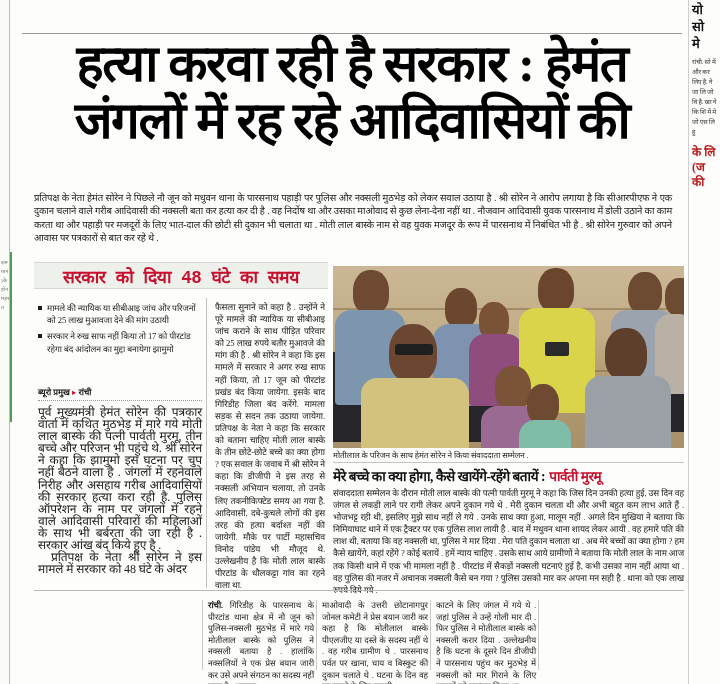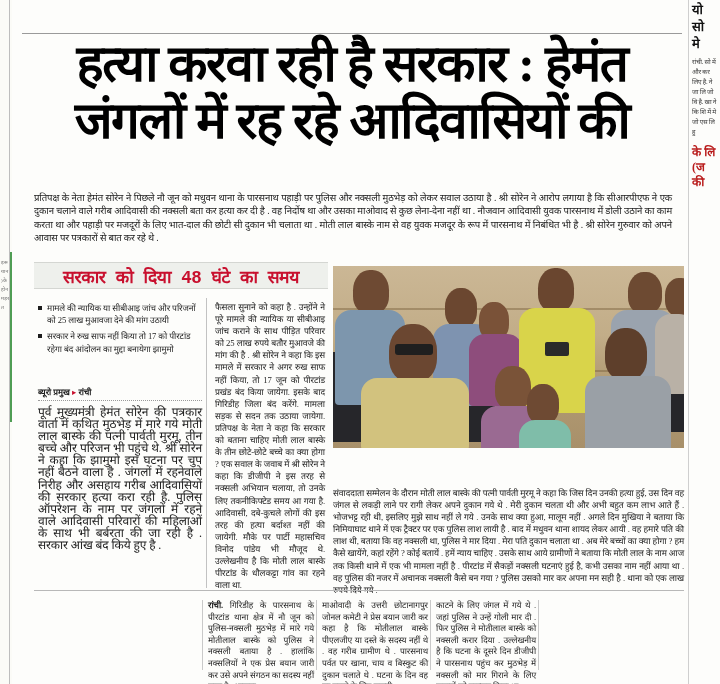--- a/index.html
+++ b/index.html
@@ -395,20 +395,21 @@
       <span>ब्यूरो प्रमुख</span>
       <span class="arrow">▸</span>
       <span class="city">रांची</span>
     </div>
     <div class="byline-rule"></div>
 
     <div class="vrule1"></div>
 
     <div class="col1">
       <p>पूर्व मुख्यमंत्री हेमंत सोरेन की पत्रकार वार्ता में कथित मुठभेड़ में मारे गये मोती लाल बास्के की पत्नी पार्वती मुरमू, तीन बच्चे और परिजन भी पहुंचे थे. श्री सोरेन ने कहा कि झामुमो इस घटना पर चुप नहीं बैठने वाला है . जंगलों में रहनेवाले निरीह और असहाय गरीब आदिवासियों की सरकार हत्या करा रही है. पुलिस ऑपरेशन के नाम पर जंगलों में रहने वाले आदिवासी परिवारों की महिलाओं के साथ भी बर्बरता की जा रही है . सरकार आंख बंद किये हुए है .</p>
+      <p class="ind">प्रतिपक्ष के नेता श्री सोरेन ने इस मामले में सरकार को 48 घंटे के अंदर</p>
     </div>
 
     <div class="col2">
       <p>फैसला सुनाने को कहा है . उन्होंने ने पूरे मामले की न्यायिक या सीबीआइ जांच कराने के साथ पीड़ित परिवार को 25 लाख रुपये बतौर मुआवजे की मांग की है . श्री सोरेन ने कहा कि इस मामले में सरकार ने अगर रुख साफ नहीं किया, तो 17 जून को पीरटांड प्रखंड बंद किया जायेगा. इसके बाद गिरिडीह जिला बंद करेंगे. मामला सड़क से सदन तक उठाया जायेगा. प्रतिपक्ष के नेता ने कहा कि सरकार को बताना चाहिए मोती लाल बास्के के तीन छोटे-छोटे बच्चे का क्या होगा ? एक सवाल के जवाब में श्री सोरेन ने कहा कि डीजीपी ने इस तरह से नक्सली अभियान चलाया, तो उनके लिए तकनीकिफ्टेड समय आ गया है. आदिवासी, दबे-कुचले लोगों की इस तरह की हत्या बर्दाश्त नहीं की जायेगी. मौके पर पार्टी महासचिव विनोद पांडेय भी मौजूद थे. उल्लेखनीय है कि मोती लाल बास्के पीरटांड के धौलकट्टा गांव का रहने वाला था.</p>
     </div>
 
     <div class="photo">
       <div class="wall"></div>
       <div class="wline" style="top:42px"></div>
       <div class="wline" style="top:104px"></div>
@@ -443,21 +444,26 @@
       <div class="ppl" style="left:162px;top:100px;width:36px;height:44px;background:#7a5338"></div>
       <div class="torso" style="left:148px;top:140px;width:62px;height:46px;background:#9a6a92"></div>
 
       <div class="ppl" style="left:194px;top:118px;width:32px;height:40px;background:#6e4a33"></div>
       <div class="torso" style="left:186px;top:154px;width:52px;height:32px;background:#7fbda9"></div>
 
       <div class="ppl" style="left:272px;top:62px;width:42px;height:52px;background:#5e3f2b"></div>
       <div class="torso" style="left:252px;top:110px;width:86px;height:76px;background:#9aa0a6"></div>
     </div>
 
-
+    <div class="photo-caption">मोतीलाल के परिजन के साथ हेमंत सोरेन ने किया संवाददाता सम्मेलन .</div>
+
+    <div class="subhead">
+      <span class="sb">मेरे बच्चे का क्या होगा, कैसे खायेंगे-रहेंगे बतायें :</span>
+      <span class="sr">पार्वती मुरमू</span>
+    </div>
 
     <div class="lower">
       <p>संवाददाता सम्मेलन के दौरान मोती लाल बास्के की पत्नी पार्वती मुरमू ने कहा कि जिस दिन उनकी हत्या हुई, उस दिन वह जंगल से लकड़ी लाने पर रागी लेकर अपने दुकान गये थे . मेरी दुकान चलता थी और अभी बहुत कम लाभ आते हैं . भोजभट्ट रही थी, इसलिए मुझे साथ नहीं ले गये . उनके साथ क्या हुआ, मालूम नहीं . अगले दिन मुखिया ने बताया कि निमियाघाट थाने में एक ट्रैक्टर पर एक पुलिस लाश लायी है . बाद में मधुवन थाना शायद लेकर आयी . वह हमारे पति की लाश थी, बताया कि वह नक्सली था, पुलिस ने मार दिया . मेरा पति दुकान चलाता था . अब मेरे बच्चों का क्या होगा ? हम कैसे खायेंगे, कहां रहेंगे ? कोई बतायें . हमें न्याय चाहिए . उसके साथ आये ग्रामीणों ने बताया कि मोती लाल के नाम आज तक किसी थाने में एक भी मामला नहीं है . पीरटांड में सैकड़ों नक्सली घटनाएं हुई है, कभी उसका नाम नहीं आया था . वह पुलिस की नजर में अचानक नक्सली कैसे बन गया ? पुलिस उसको मार कर अपना मन सही है . थाना को एक लाख रुपये दिये गये .</p>
     </div>
 
     <div class="hsep"></div>
 
 
     <div class="vrule-b" style="left:190px"></div>
     <div class="vrule-b" style="left:304px"></div>

